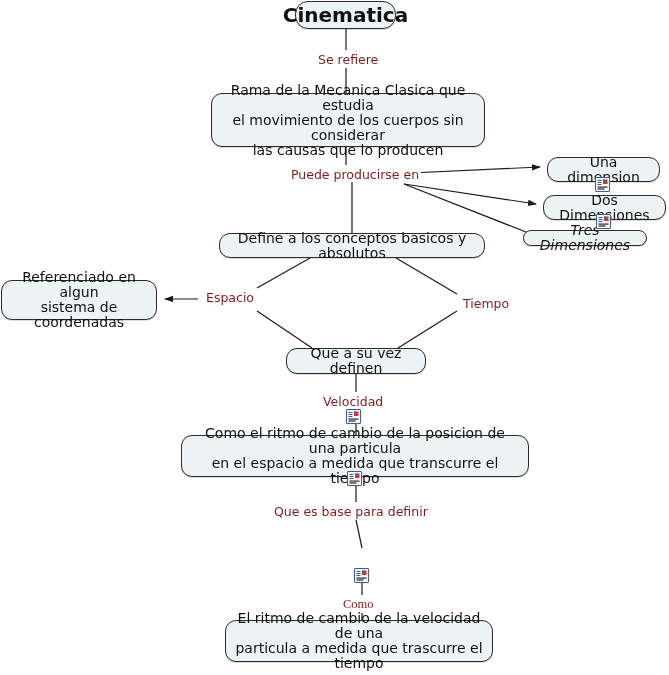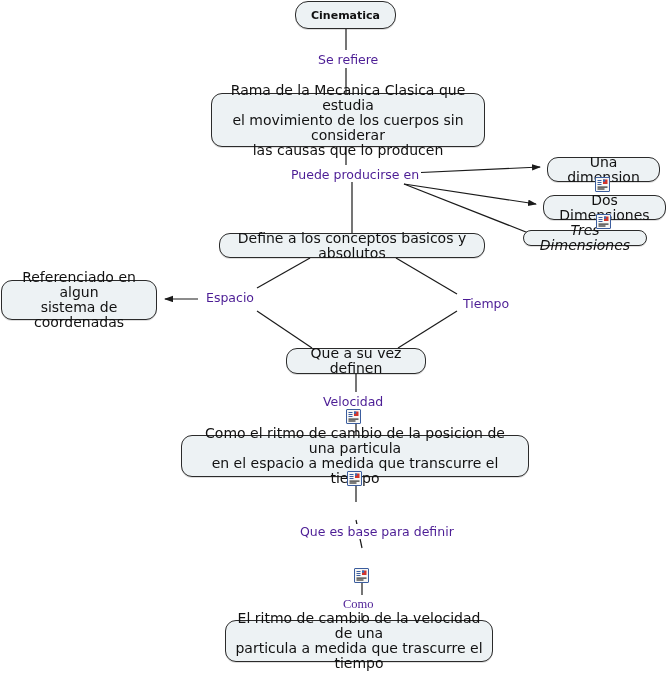--- a/index.html
+++ b/index.html
@@ -38,29 +38,29 @@
     text-align: center;
     color: #111111;
     font-size: 14px;
     line-height: 15px;
     padding: 2px 9px;
     white-space: pre-line;
     box-shadow: 0 1px 0 rgba(0,0,0,0.13);
   }
   .node.root {
     font-weight: bold;
-    font-size: 11px;
+    font-size: 20px;
     border-width: 1px;
     border-radius: 13px;
   }
   .link-label {
     position: absolute;
     font-size: 12.5px;
     line-height: 15px;
-    color: #4c1d95;
+    color: #7f1d1d;
     background: #ffffff;
     text-align: center;
     white-space: nowrap;
     padding: 0 2px;
   }
   .res-icon {
     position: absolute;
     width: 15px;
     height: 15px;
     border: 1px solid #3b5d9e;
@@ -176,21 +176,21 @@
   </div>
 
   <div class="link-label" style="left:461px; top:296px;">
     <span>Tiempo</span>
   </div>
 
   <div class="link-label" style="left:321px; top:394px;">
     <span>Velocidad</span>
   </div>
 
-  <div class="link-label" style="left:298px; top:504px;margin-top:20px;">
+  <div class="link-label" style="left:272px; top:504px;">
     <span>Que es base para definir</span>
   </div>
 
   <div class="link-label" style="left:341px; top:597px;font-family:Liberation Serif, serif;">
     <span>Como</span>
   </div>
 
   <span class="res-icon" style="left:595px; top:177px;">
     <svg width="13" height="13" viewBox="0 0 13 13">
       <rect x="0" y="0" width="13" height="13" fill="#f7f7f5"></rect>

